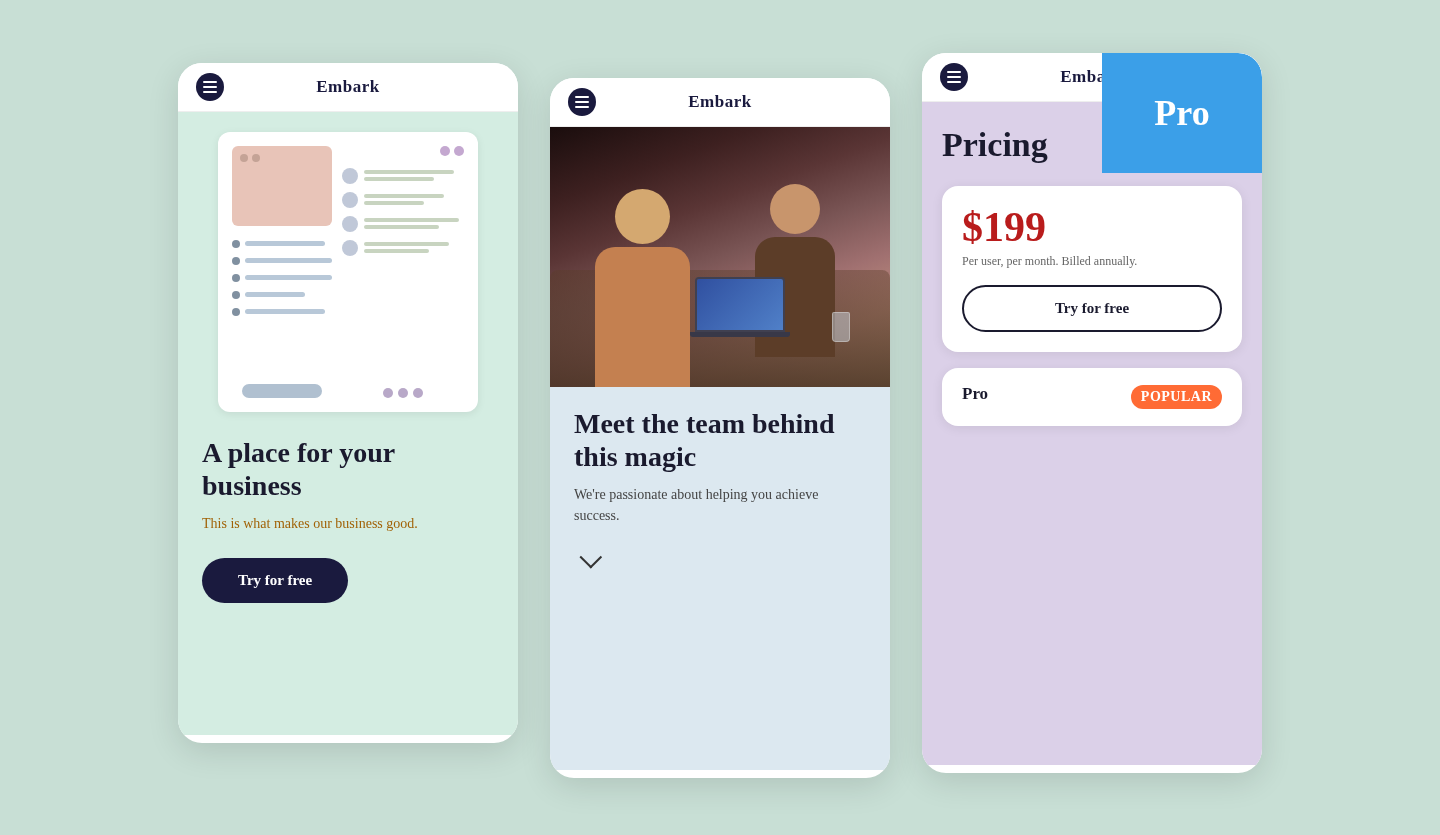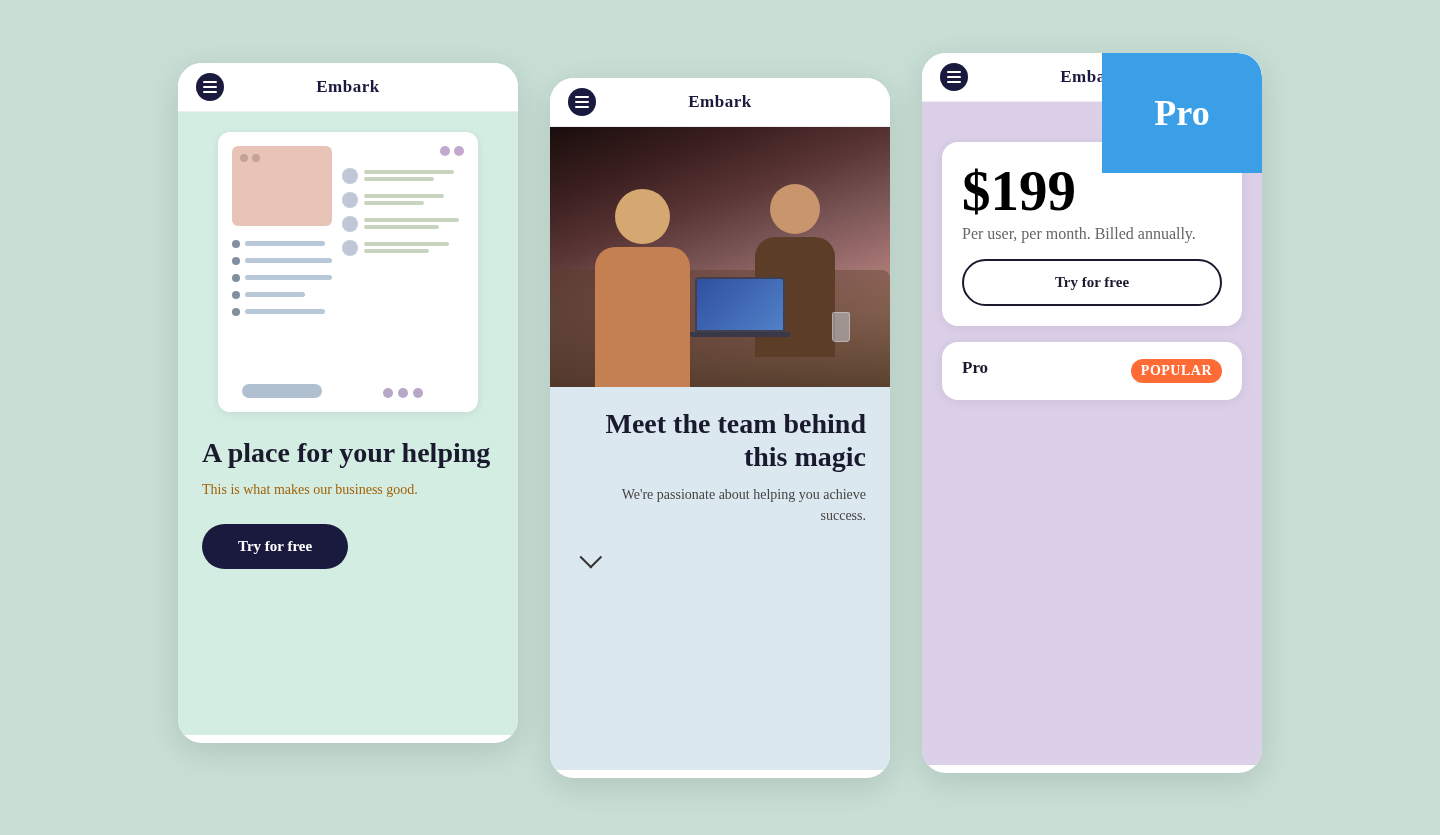--- a/index.html
+++ b/index.html
@@ -277,21 +277,20 @@
       height: 700px;
       margin-top: 20px;
     }
 
     .card-2 .phone-body {
       background: #dce8f0;
       padding: 0 0 24px;
       height: calc(100% - 57px);
       display: flex;
       flex-direction: column;
-      text-align: right;
     }
 
     .card-2-image {
       width: 100%;
       height: 260px;
       overflow: hidden;
       flex-shrink: 0;
     }
 
     
@@ -396,29 +395,29 @@
     .pricing-plan-name {
       font-family: Georgia, serif;
       font-size: 17px;
       font-weight: bold;
       color: #1a1a2e;
       margin-bottom: 6px;
     }
 
     .pricing-price {
       font-family: Georgia, serif;
-      font-size: 57px;
-      font-weight: bold;
-      color: #000000;
+      font-size: 42px;
+      font-weight: bold;
+      color: #b91c1c;
       line-height: 1;
       margin-bottom: 6px;
     }
 
     .pricing-period {
-      font-size: 16px;
+      font-size: 12px;
       color: #666;
       margin-bottom: 16px;
     }
 
     .btn-outline {
       display: block;
       width: 100%;
       padding: 13px;
       text-align: center;
       border: 2px solid #1a1a2e;
@@ -554,21 +553,21 @@
               </div>
           </div>
           <div class="wf-bottom-dots">
             <span></span>
               <span></span>
               <span></span>
           </div>
         </div>
       </div>
 
-      <h1 class="headline">A place for your helping</h1>
+      <h1 class="headline">A place for your business</h1>
       <p class="subtext">This is what makes our business good.</p>
       <button class="btn-dark">Try for free</button>
     </div>
   </div>
 
   <div class="phone-card card-2">
     <div class="phone-nav">
       <div class="menu-icon">
         <span></span>
           <span></span>
@@ -620,20 +619,21 @@
     <div class="phone-nav">
       <div class="menu-icon">
         <span></span>
           <span></span>
           <span></span>
       </div>
       <span class="brand">Embark</span>
     </div>
     <div class="phone-body">
       <div>
+        <div class="pricing-title">Pricing</div>
       </div>
 
       <div class="pricing-box">
         <div class="pricing-price">$199</div>
         <div class="pricing-period">Per user, per month. Billed annually.</div>
         <button class="btn-outline">Try for free</button>
       </div>
 
       <div class="pricing-box-partial">
         <div class="pricing-plan-name">Pro</div>

